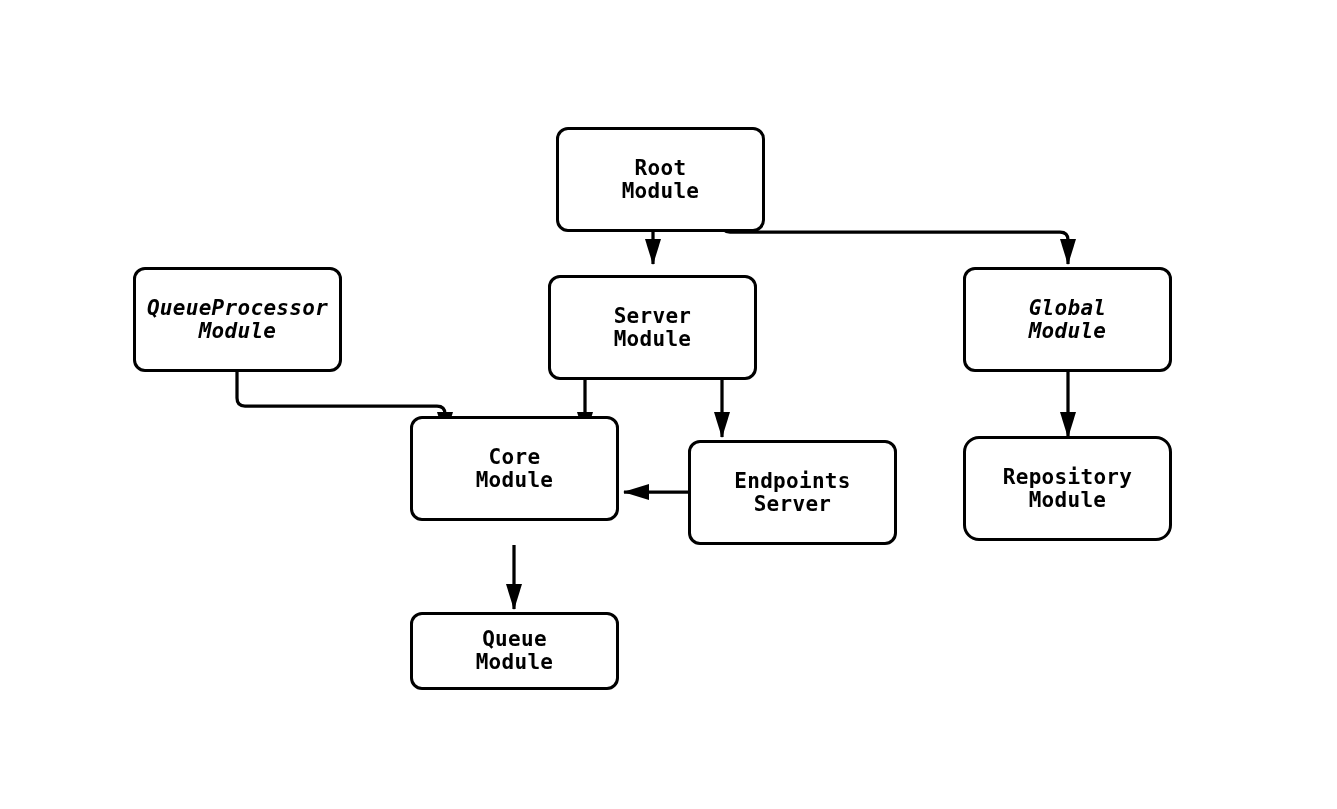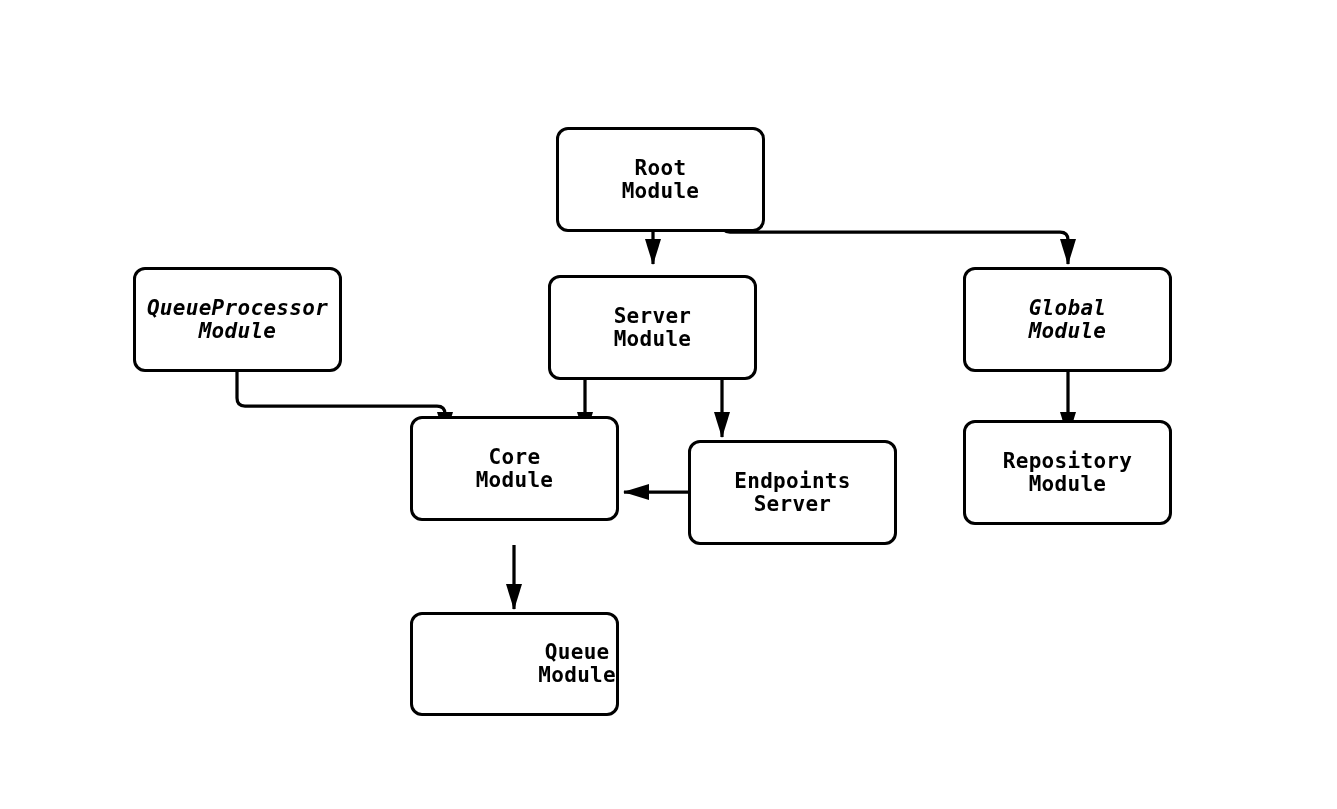--- a/index.html
+++ b/index.html
@@ -101,23 +101,23 @@
   <div class="node" style="left:410px; top:416px;">
     <span class="node-label">Core
 Module</span>
   </div>
 
   <div class="node" style="left:688px; top:440px;">
     <span class="node-label">Endpoints
 Server</span>
   </div>
 
-  <div class="node" style="left:963px; top:420px;">
+  <div class="node" style="left:963px; top:436px;border-radius:16px;">
     <span class="node-label">Repository
 Module</span>
   </div>
 
-  <div class="node" style="left:410px; top:612px; height:104px;justify-content:flex-end;">
+  <div class="node" style="left:410px; top:612px; height:78px;">
     <span class="node-label">Queue
 Module</span>
   </div>
 
 </div>
 
 </body></html>

